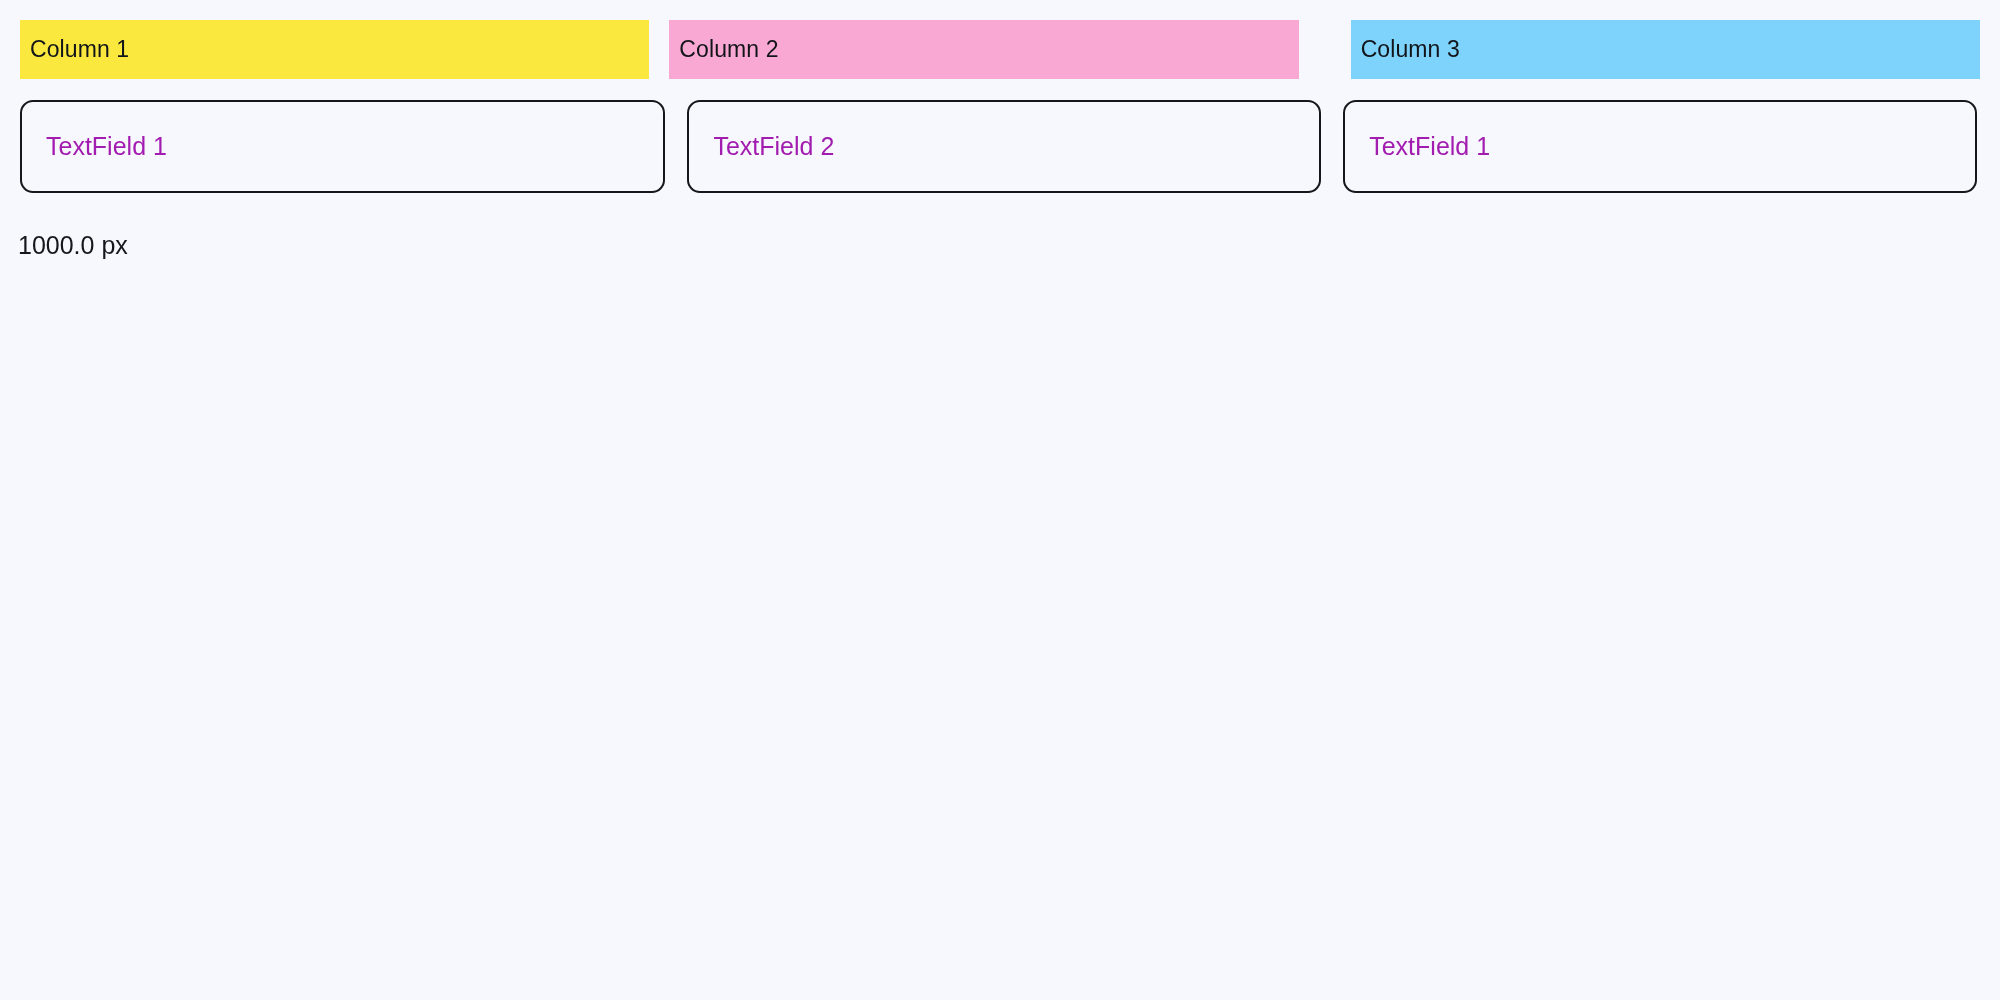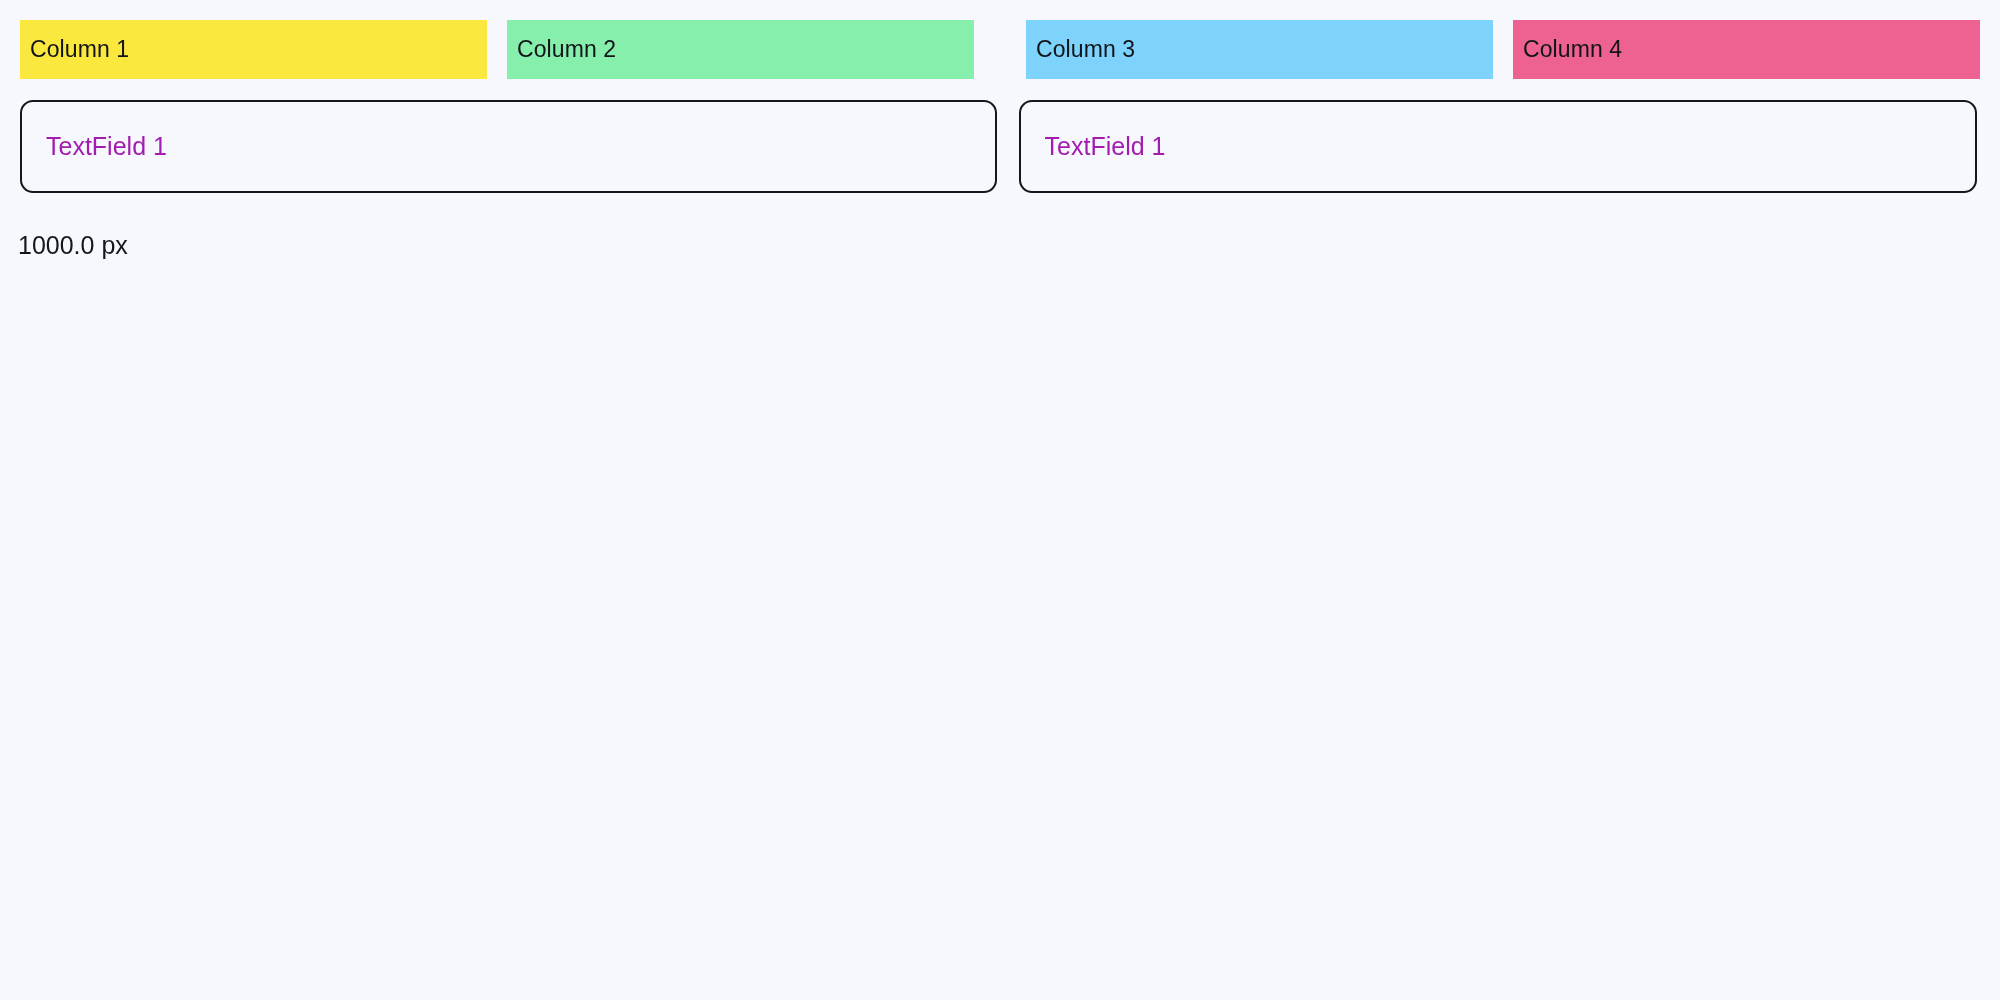--- a/index.html
+++ b/index.html
@@ -107,40 +107,40 @@
 <body style="background: rgb(247, 248, 253);">
 
 <div class="app-root">
 
   <div class="column-row">
 
     <div class="column-bar" style="background: rgb(251, 232, 63);">
       <span class="column-bar-label">Column 1</span>
     </div>
 
-    <div class="column-bar" style="background: #86efac; text-align: center;">
+    <div class="column-bar" style="background: #f9a8d4; text-align: center;">
       <span class="column-bar-label">Column 2</span>
     </div>
 
     <div class="column-bar" style="background: #7dd3fc; margin-left: 32px;">
       <span class="column-bar-label">Column 3</span>
     </div>
 
-    <div class="column-bar" style="background: rgb(238, 98, 145);">
-      <span class="column-bar-label">Column 4</span>
-    </div>
 
   </div>
 
   <div class="textfield-row">
 
     <div class="textfield">
       <span class="textfield-placeholder">TextField 1</span>
     </div>
 
+    <div class="textfield">
+      <span class="textfield-placeholder">TextField 2</span>
+    </div>
 
     <div class="textfield">
       <span class="textfield-placeholder">TextField 1</span>
     </div>
 
   </div>
 
   <div class="status-line">1000.0 px</div>
 
   <div class="content-canvas"></div>

